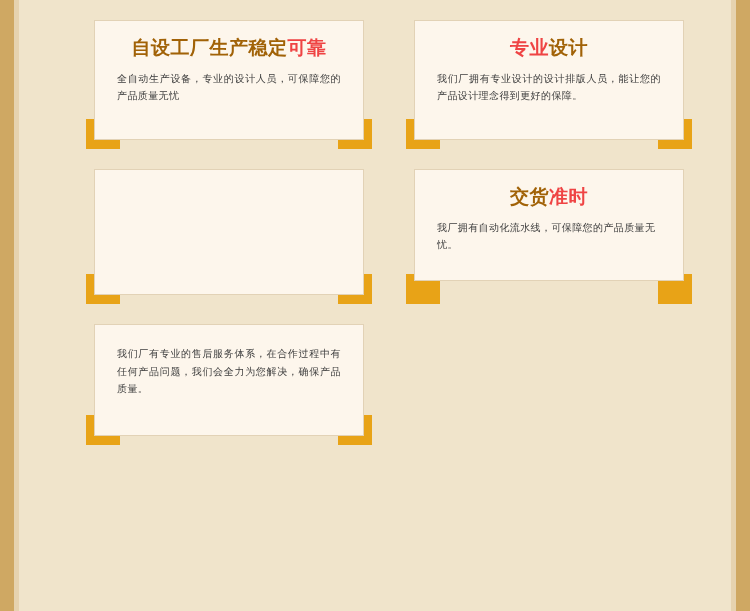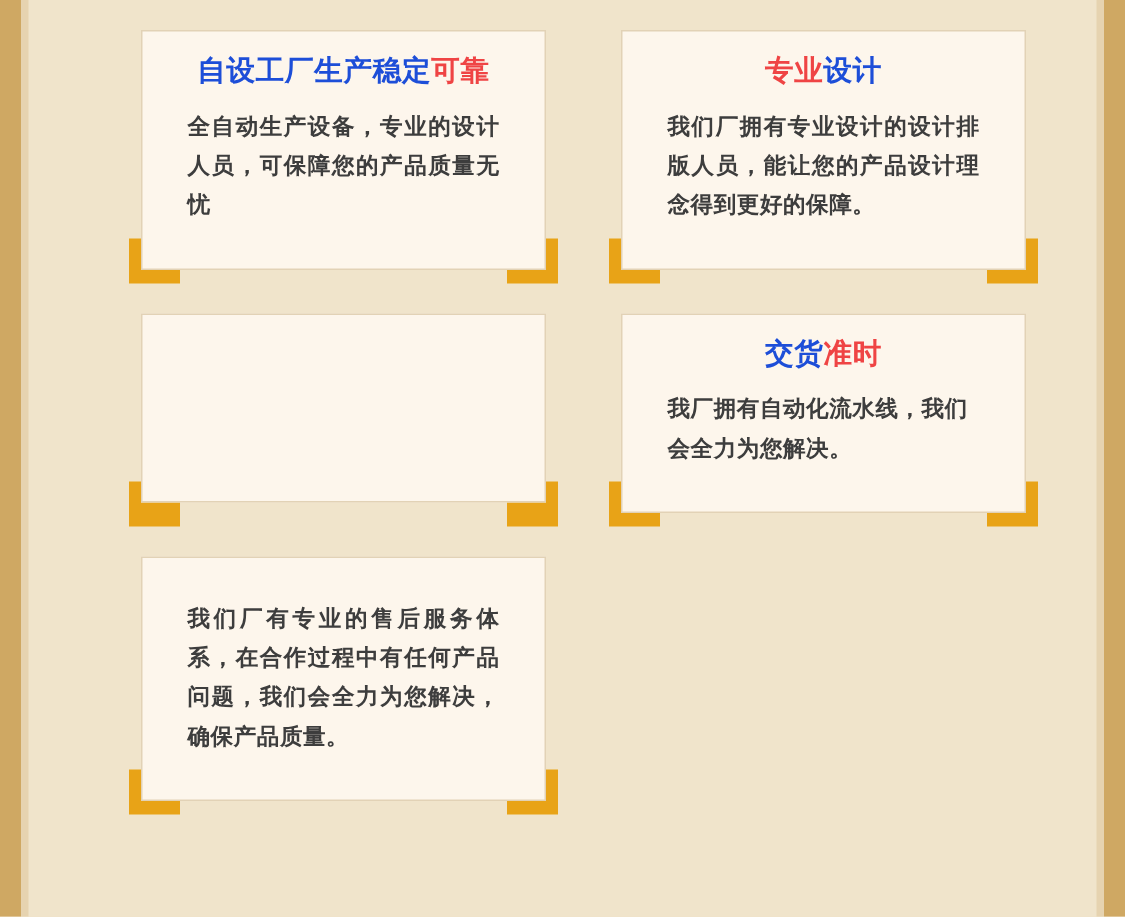--- a/index.html
+++ b/index.html
@@ -80,30 +80,29 @@
     z-index: 1;
   }
   .card-title {
     text-align: center;
     font-size: 19px;
     font-weight: bold;
     line-height: 1.2;
     margin: 0 0 10px 0;
     letter-spacing: 0.5px;
   }
-  .t-dark { color: #1d4ed8; }
+  .t-dark { color: #a16207; }
   .t-red { color: #ef4444; }
   .card-body {
-    font-size: 15px;
+    font-size: 10px;
     color: #3d3d3d;
     line-height: 1.75;
-    margin: 12px;
+    margin: 4px;
     text-align: justify;
     letter-spacing: 0.4px;
-    font-weight: bold;
   }
   .card-body.center { text-align: left; }
   .row-1 .card { min-height: 120px; }
   .row-2 .card { min-height: 126px; }
 </style>
 </head>
 <body>
 
 <div class="page">
   <div class="grid">
@@ -138,21 +137,21 @@
       </div>
     </div>
 
     <div class="card-wrap row-3">
       <div class="corner-bl"></div>
       <div class="corner-br"></div>
       <div class="card">
         <div class="card-title">
           <span class="t-dark">交货</span><span class="t-red">准时</span>
         </div>
-        <p class="card-body center">我厂拥有自动化流水线，我们会全力为您解决。</p>
+        <p class="card-body center">我厂拥有自动化流水线，可保障您的产品质量无忧。</p>
       </div>
     </div>
 
     <div class="card-wrap row-3">
       <div class="corner-bl"></div>
       <div class="corner-br"></div>
       <div class="card">
         <p class="card-body">我们厂有专业的售后服务体系，在合作过程中有任何产品问题，我们会全力为您解决，确保产品质量。</p>
       </div>
     </div>

